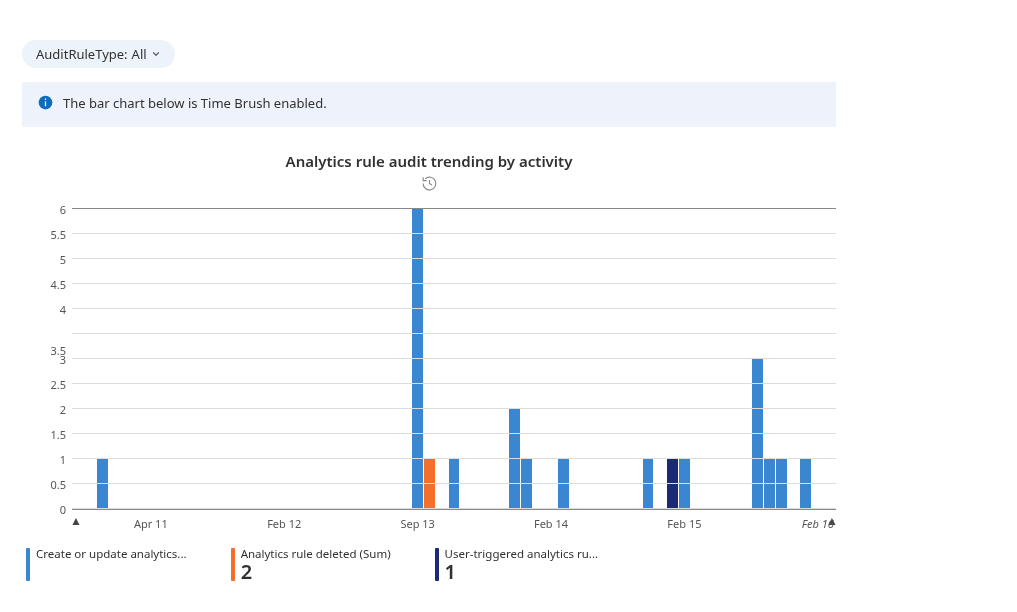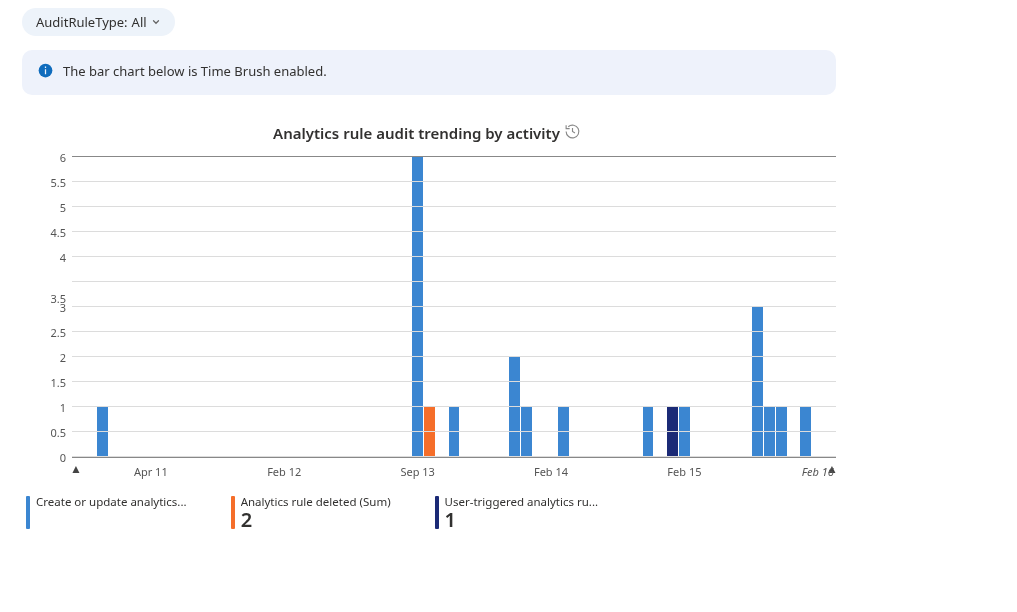--- a/index.html
+++ b/index.html
@@ -1,24 +1,24 @@
 <!DOCTYPE html>
 <html><head>
 <meta charset="utf-8">
 <style>
   html,body{margin:0;padding:0;font-family:"Segoe UI",system-ui,Arial,sans-serif;font-size:13px;color:#323130;background:#fff;}
-  .root{width:858px;padding:8px 22px 18px 22px;box-sizing:border-box;}
+  .root{width:858px;padding:0 22px 18px 22px;box-sizing:border-box;margin-top:40px;}
   
   .filter-pill{display:inline-flex;align-items:center;background:#edf3fa;border-radius:18px;padding:5px 14px 5px 14px;font-size:13px;gap:4px;cursor:pointer;user-select:none;}
   .filter-pill .chev{font-size:11px;color:#666;}
   
-  .info-banner{display:flex;align-items:flex-start;gap:10px;background:#eef2fb;border-radius:10px;padding:12px 16px;margin-top:14px;line-height:1.45;}
+  .info-banner{display:flex;align-items:flex-start;gap:10px;background:#eef2fb;border-radius:2px;padding:12px 16px;margin-top:14px;line-height:1.45;}
   .info-banner .icon{flex:0 0 auto;font-size:14px;color:#0f6cbd;margin-top:1px;}
   
-  .chart-header{display:flex;align-items:center;justify-content:center;margin-top:24px;}
+  .chart-header{display:flex;align-items:center;justify-content:flex-start;margin-top:24px;flex-direction:column;}
   .chart-title{font-size:15px;font-weight:600;}
   .reset-btn{background:none;border:none;color:#888;cursor:pointer;padding:4px;}
   
   .chart-wrap{position:relative;margin-top:10px;}
   .plot-row{display:flex;}
   .y-axis{position:relative;width:50px;height:300px;}
   .y-tick{position:absolute;right:6px;font-size:11px;color:#555;transform:translateY(50%);}
   .plot{position:relative;flex:1;height:300px;border-bottom:1px solid #888;}
   .grid-line{position:absolute;left:0;right:0;border-top:1px solid #dcdcdc;}
   .grid-line.top{border-top:1px solid #888;}

